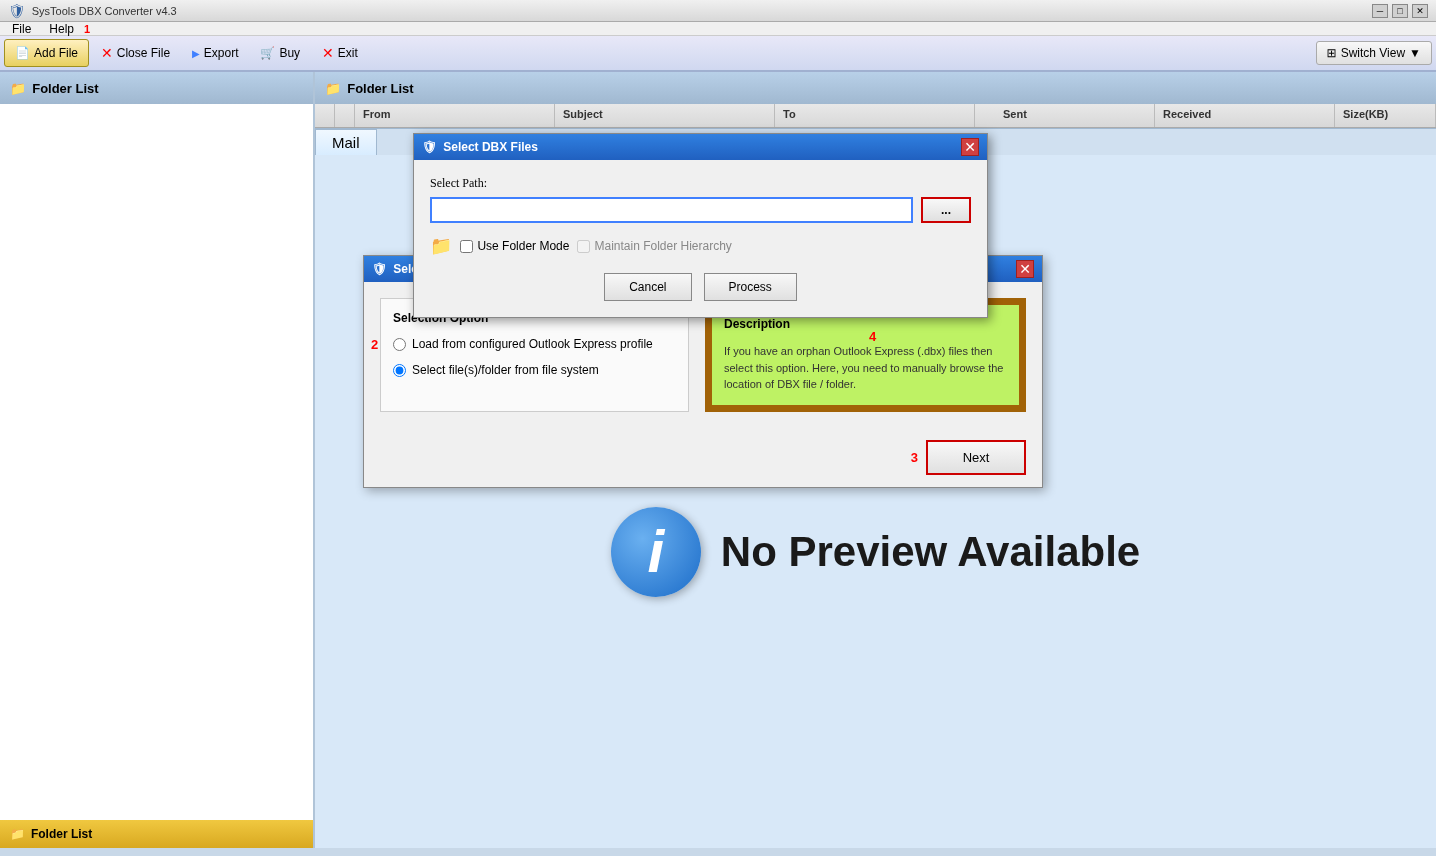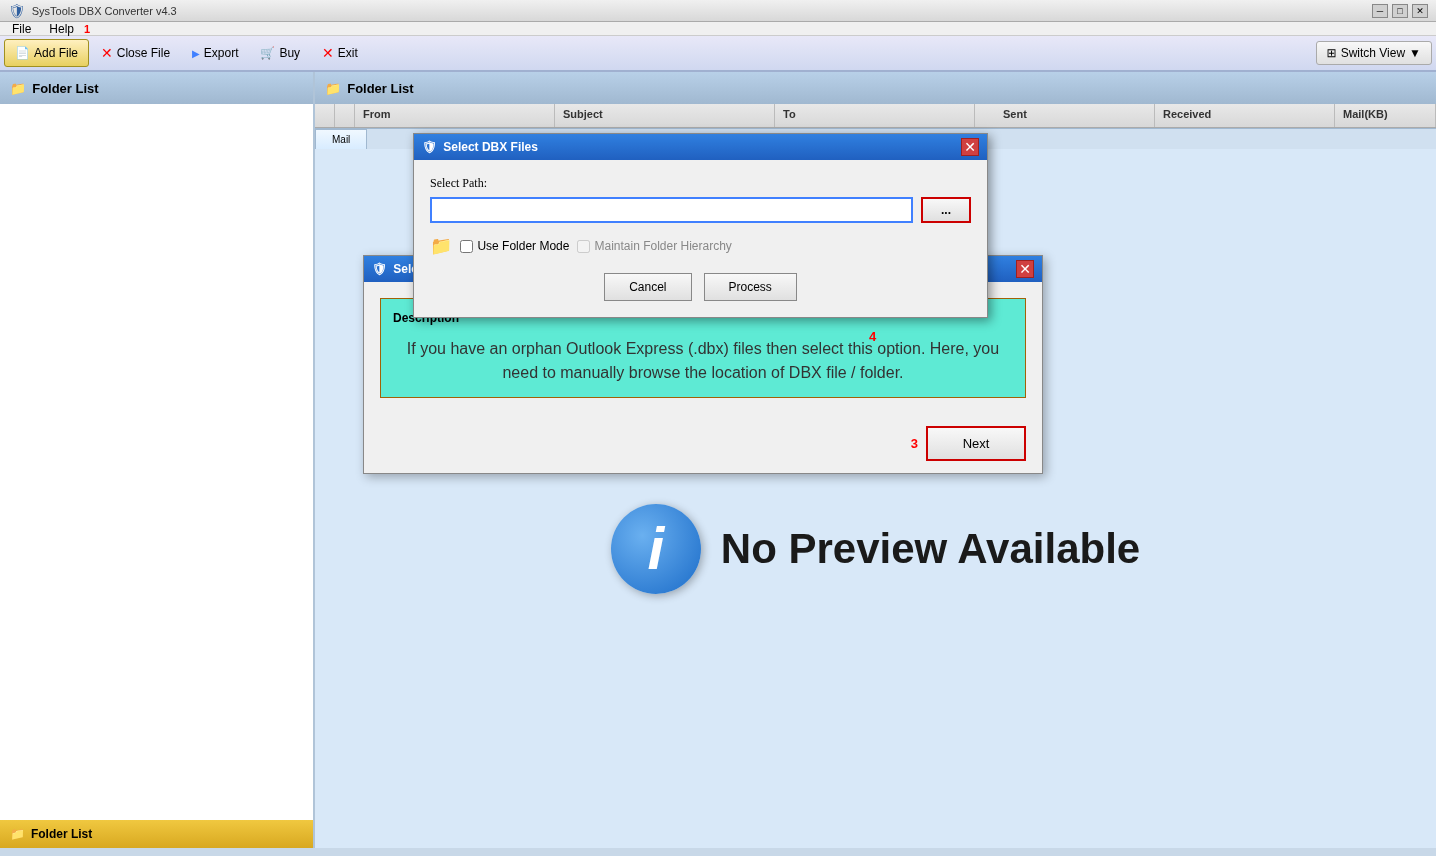--- a/index.html
+++ b/index.html
@@ -239,21 +239,21 @@
       background: #d0e0f0;
       display: flex;
       border-top: 1px solid #a0b8d0;
     }
     .mail-tab {
       padding: 4px 16px;
       background: linear-gradient(to bottom, #f0f8ff, #d8ecff);
       border: 1px solid #a0b8d0;
       border-bottom: none;
       cursor: pointer;
-      font-size: 10px;
+      font-size: 15px;
       margin-right: 2px;
     }
 
     
     .modal-backdrop {
       position: absolute;
       top: 0; left: 0; right: 0; bottom: 0;
       z-index: 10;
     }
 
@@ -398,46 +398,45 @@
       gap: 16px;
     }
     .selection-left {
       flex: 1;
       border: 1px solid #ccc;
       padding: 12px;
       background: #fafafa;
     }
     .selection-right {
       flex: 1;
-      border: 1px solid #a16207;
+      border: 7px solid #a16207;
       padding: 12px;
-      background: #5eead4;
+      background: #bef264;
     }
     .section-title {
       font-size: 12px;
       font-weight: bold;
       margin-bottom: 12px;
       color: #000;
     }
     .radio-option {
       display: flex;
       align-items: center;
       gap: 6px;
       margin-bottom: 12px;
       font-size: 12px;
       cursor: pointer;
     }
     .radio-option.selected {
       color: #000;
     }
     .description-text {
-      font-size: 16px;
+      font-size: 11px;
       color: #333;
       line-height: 1.5;
-      text-align: center;
     }
     .dialog2-footer {
       padding: 12px 16px;
       display: flex;
       justify-content: flex-end;
       align-items: center;
     }
     .next-btn {
       border: 2px solid #cc0000;
       background: linear-gradient(to bottom, #f8f8f8, #e0e0e0);
@@ -537,21 +536,21 @@
     </div>
 
     <div class="column-headers">
       <div class="col-header col-check"></div>
       <div class="col-header col-attach"></div>
       <div class="col-header col-from">From</div>
       <div class="col-header col-subject">Subject</div>
       <div class="col-header col-to">To</div>
       <div class="col-header col-sent">Sent</div>
       <div class="col-header col-received">Received</div>
-      <div class="col-header col-size">Mail(KB)</div>
+      <div class="col-header col-size">Size(KB)</div>
     </div>
 
     <div class="mail-tabs">
       <div class="mail-tab">Mail</div>
     </div>
 
     <div class="right-content">
       <div class="no-preview">
         <div class="info-icon-circle">
           <span>i</span>
@@ -567,20 +566,35 @@
   <div class="dialog2" style="left: 363px; top: 255px;">
     <div class="dialog2-title-bar">
       <div class="dialog-title-left">
         <span>🛡</span>
         <span>Sele</span>
       </div>
       <div class="dialog-close">✕</div>
     </div>
     <div class="dialog2-content">
       <div class="selection-layout">
+        <div class="selection-left">
+          <div class="section-title">Selection Option</div>
+          <div style="position:relative;">
+
+            <span class="num-label" style="left:-22px; top:0px;">2</span>
+            <label class="radio-option">
+              <input type="radio" name="selection" style="">
+              <span>Load from configured Outlook Express profile</span>
+            </label>
+            <label class="radio-option selected">
+              <input type="radio" name="selection" checked="" style="">
+              <span>Select file(s)/folder from file system</span>
+            </label>
+          </div>
+        </div>
         <div class="selection-right">
           <div class="section-title">Description</div>
           <div class="description-text">If you have an orphan Outlook Express (.dbx) files then select this option. Here, you need to manually browse the location of DBX file / folder.</div>
         </div>
       </div>
     </div>
     <div class="dialog2-footer">
       <span class="num-label" style="position:relative; left:auto; top:auto; margin-right:8px;">3</span>
       <button class="next-btn">Next</button>
     </div>

